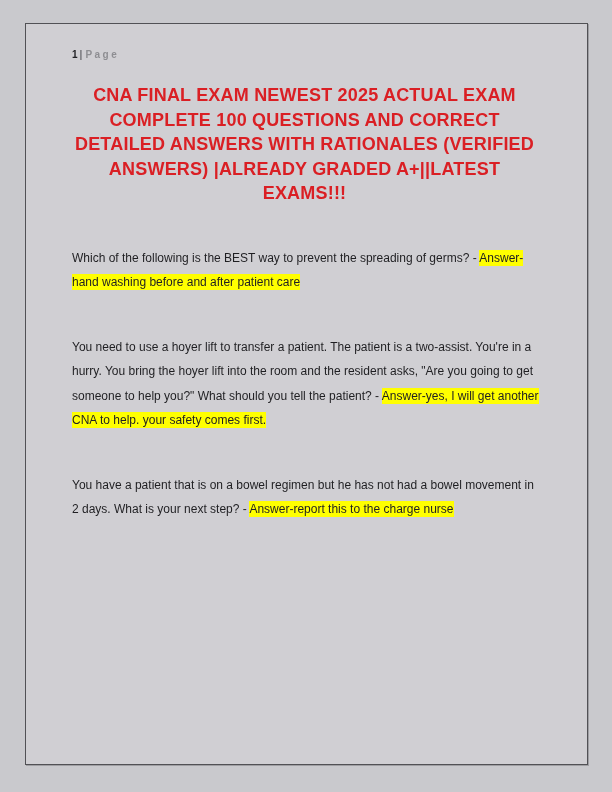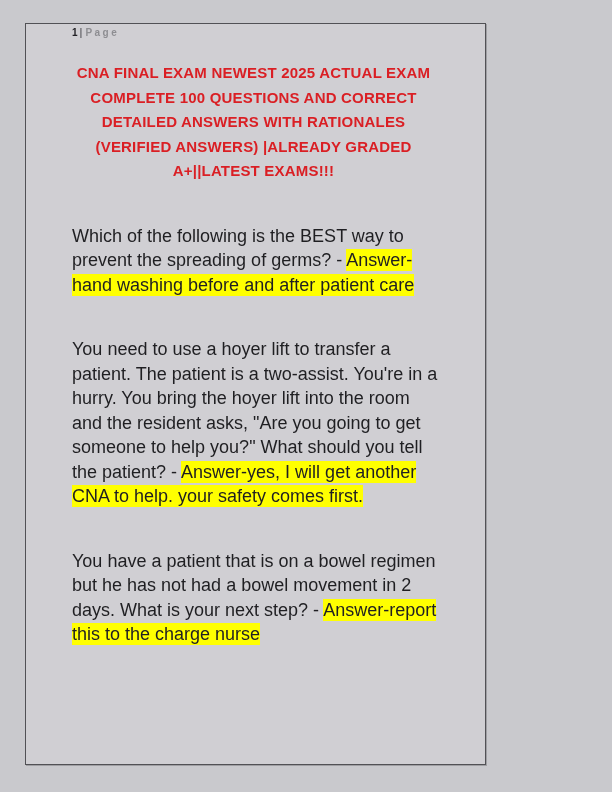--- a/index.html
+++ b/index.html
@@ -15,51 +15,51 @@
   html,body{width:612px;height:792px;}
   body{
     background:var(--canvas-bg);
     font-family:"Liberation Sans", sans-serif;
     position:relative;
     overflow:hidden;
   }
   .page{
     position:absolute;
     left:25px; top:23px;
-    width:461px; height:742px;
+    width:563px; height:742px;
     background:var(--page-bg);
     border:1px solid var(--page-border);
     box-shadow:1px 1px 0 rgba(80,80,85,0.35);
-    padding:2px 46px 0 46px;
+    padding:24px 46px 0 46px;
   }
   .page-header{
     font-size:10px;
     color:var(--text);
     height:14px;
     line-height:14px;
   }
   .pg-num{font-weight:bold;color:#222226;}
   .pg-sep{color:#6d6d71;margin:0 3px 0 2px;font-weight:bold;}
   .pg-label{
     color:var(--header-gray);
     font-weight:600;
     letter-spacing:2.5px;
   }
   .doc-title{
     margin:21px 4px 40px 0;
     padding:0 2px;
     text-align:center;
     color:var(--title-red);
-    font-size:15px;
+    font-size:18px;
     font-weight:bold;
     line-height:24.5px;
     letter-spacing:0.2px;
   }
   .question{
-    font-size:18px;
+    font-size:12px;
     line-height:24.5px;
     color:var(--text);
     margin-bottom:40px;
   }
   .answer{
     background:var(--highlight-yellow);
     color:var(--text);
     padding:1px 0;
   }
 </style>

